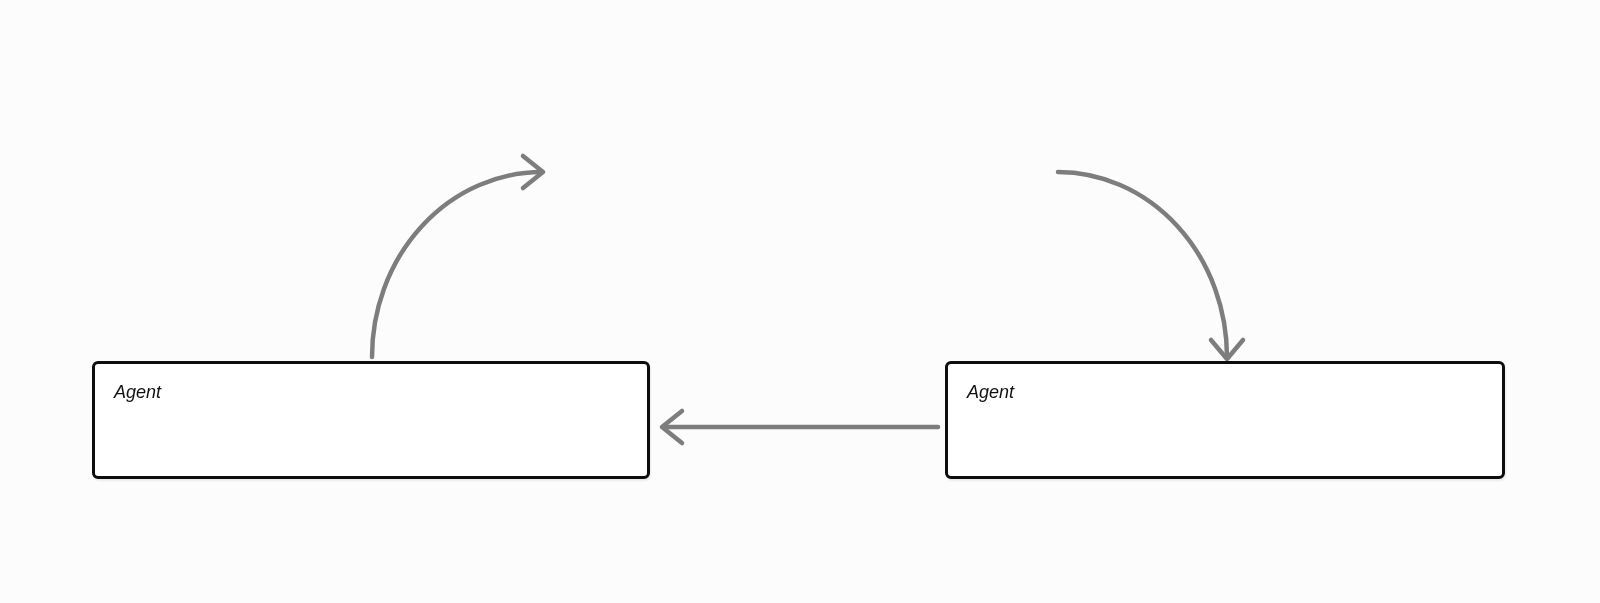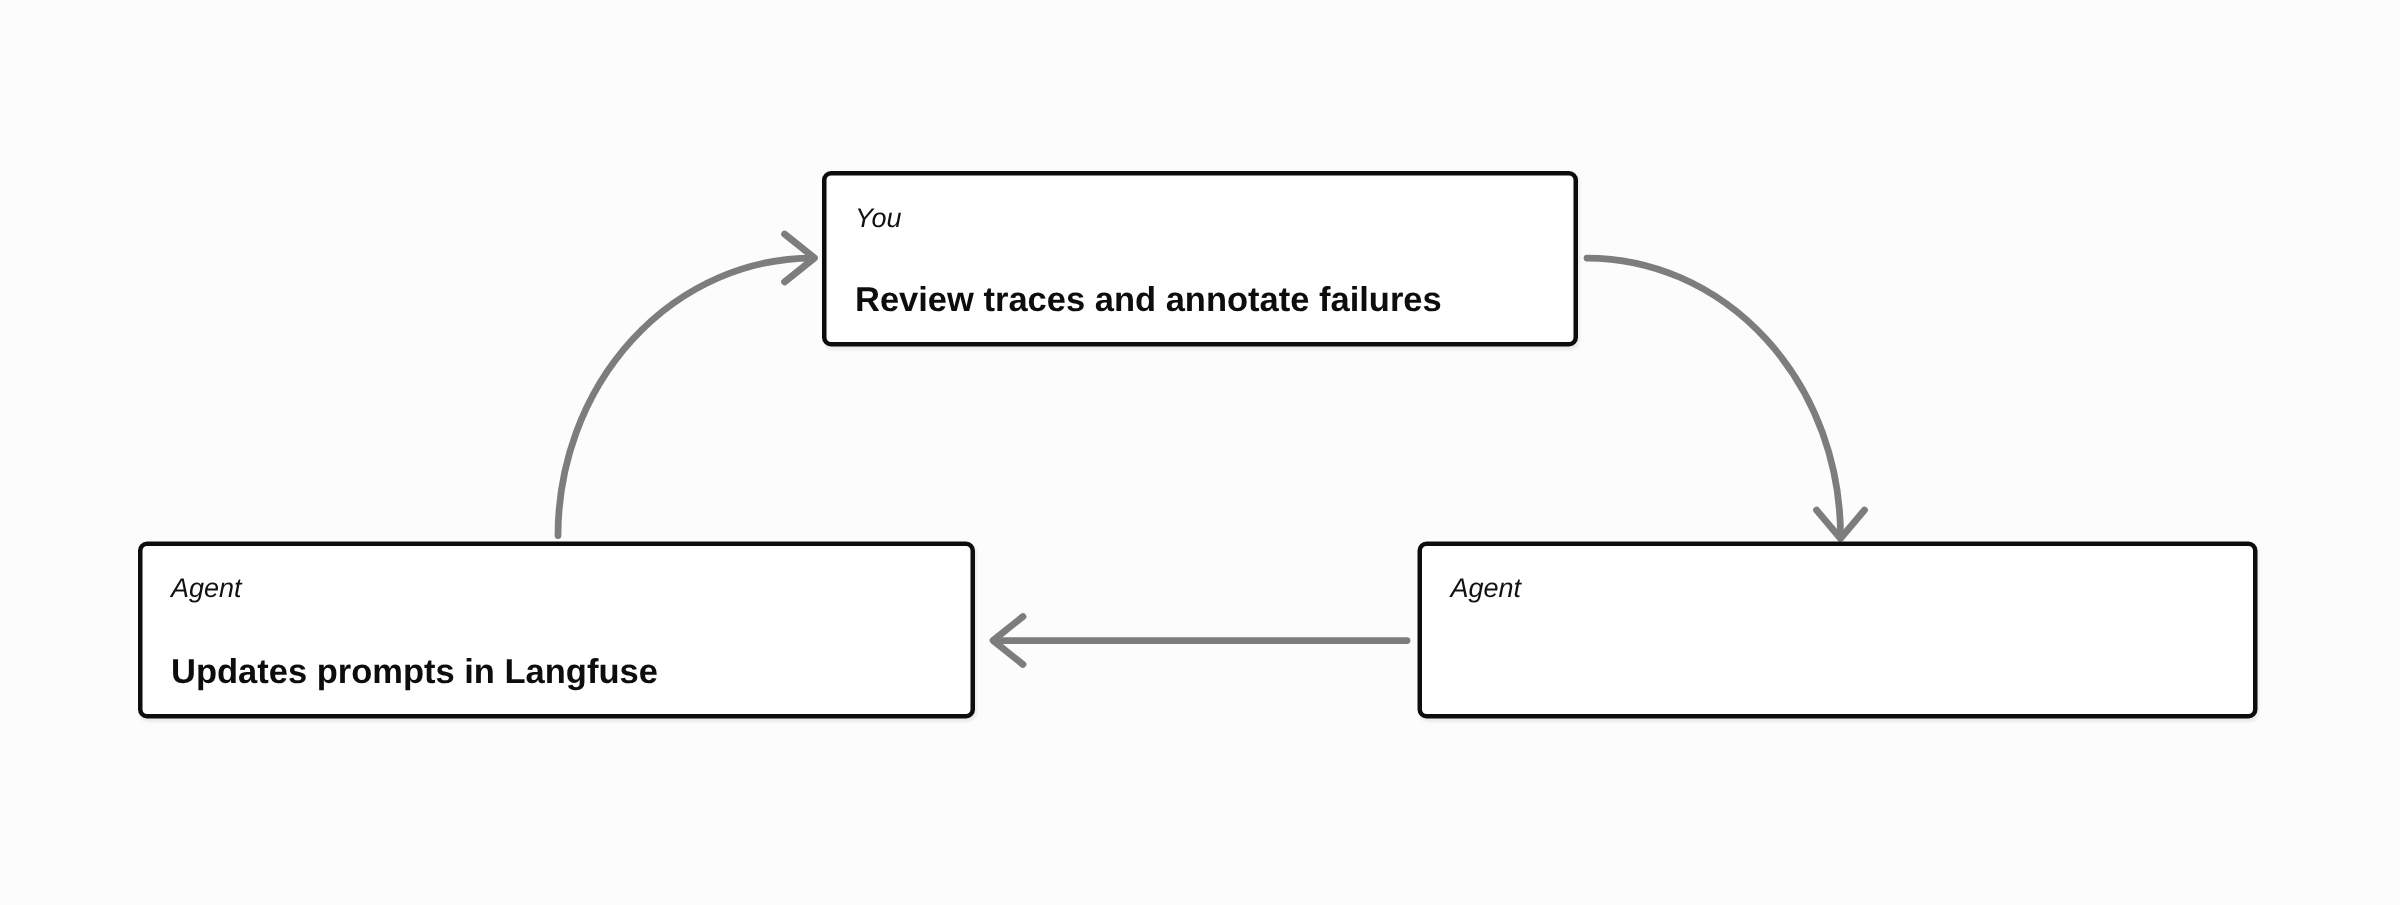--- a/index.html
+++ b/index.html
@@ -75,27 +75,22 @@
       <path d="M 1058 172 A 169 185 0 0 1 1227 357" stroke="#7d7d7d"></path>
       <path d="M 1211 340 L 1227 359 L 1243 340" stroke="#7d7d7d"></path>
     </g>
 
     <g>
       <path d="M 938 427 L 666 427" stroke="#7d7d7d"></path>
       <path d="M 682 411 L 662 427 L 682 443" stroke="#7d7d7d"></path>
     </g>
   </svg>
 
-  <div class="node" id="node-top">
-    <div class="role">You</div>
-    <div class="title">Review traces and annotate failures</div>
-  </div>
 
   <div class="node" id="node-bottom-right">
     <div class="role">Agent</div>
   </div>
 
   <div class="node" id="node-bottom-left">
     <div class="role">Agent</div>
-    <div class="title">Updates prompts in Langfuse</div>
   </div>
 
 </div>
 
 </body></html>

